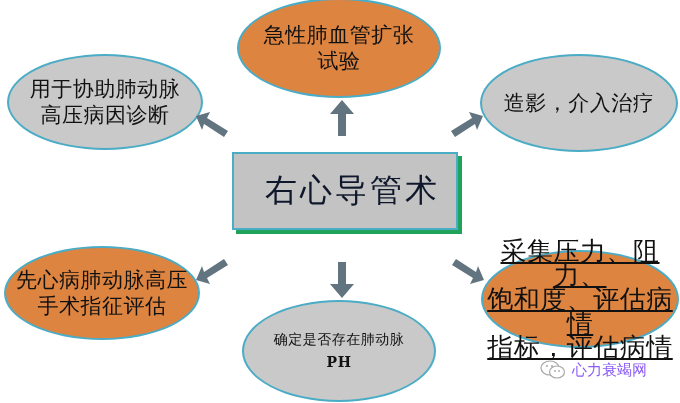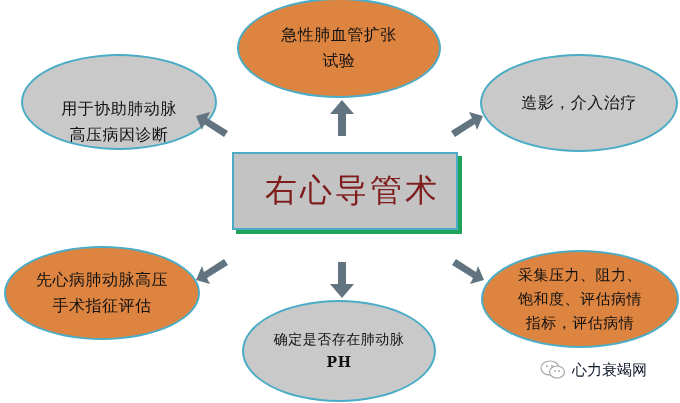--- a/index.html
+++ b/index.html
@@ -3,40 +3,40 @@
 <meta charset="utf-8">
 <style>
   html, body { margin:0; padding:0; }
   body { width:680px; height:403px; background:#ffffff; position:relative; overflow:hidden;
          font-family: "DejaVu Serif", "Liberation Serif", serif; }
   .ellipse { position:absolute; border-radius:50%; box-sizing:border-box;
              border:2px solid #4bacc6; display:flex; align-items:center; justify-content:center;
              text-align:center; color:#111; }
   .ellipse.orange { background:#dd8441; }
   .ellipse.gray { background:#c9c9c9; }
-  .ellipse .txt { font-size:16px; line-height:26px; letter-spacing:0.5px; }
+  .ellipse .txt { font-size:21px; line-height:26px; letter-spacing:0.5px; }
   .center-box { position:absolute; left:232px; top:152px; width:226px; height:78px;
                 background:#c3c3c3; border:2px solid #4bacc6; box-sizing:border-box;
                 box-shadow:4px 4px 0 #1fa35a; display:flex; align-items:center; justify-content:center; }
-  .center-box .txt { font-size:32px; letter-spacing:3px; color:#7f1d1d; font-family:Liberation Mono, monospace;margin-left:15px; }
+  .center-box .txt { font-size:32px; letter-spacing:3px; color:#0f172a; font-family:Liberation Mono, monospace;margin-left:15px; }
   .arrow { position:absolute; }
   .watermark { position:absolute; left:540px; top:360px; display:flex; align-items:center; gap:6px;
-               color:#0f172a; font-size:15px; font-family:"DejaVu Sans", sans-serif; }
+               color:#8b5cf6; font-size:15px; font-family:"DejaVu Sans", sans-serif; }
 </style>
 </head>
 <body>
 
 <div class="ellipse orange" style="left:237px; top:-2px; width:204px; height:100px;">
   <div class="txt">
     <div>急性肺血管扩张</div>
     <div>试验</div>
   </div>
 </div>
 
-<div class="ellipse gray" style="left:21px; top:54px; width:196px; height:96px;align-items:flex-end;">
+<div class="ellipse gray" style="left:7px; top:54px; width:196px; height:96px;">
   <div class="txt">
     <div>用于协助肺动脉</div>
     <div>高压病因诊断</div>
   </div>
 </div>
 
 <div class="ellipse gray" style="left:480px; top:54px; width:198px; height:98px;">
   <div class="txt">
     <div>造影，介入治疗</div>
   </div>
@@ -54,21 +54,21 @@
 </div>
 
 <div class="ellipse gray" style="left:242px; top:300px; width:194px; height:102px;">
   <div class="txt" style="font-size:14px; line-height:23px;">
     <div>确定是否存在肺动脉</div>
     <div style="font-weight:bold;">PH</div>
   </div>
 </div>
 
 <div class="ellipse orange" style="left:481px; top:250px; width:198px; height:98px;">
-  <div class="txt" style="font-size:15px; line-height:24px;">
+  <div class="txt" style="font-size:26px; line-height:24px;text-decoration:underline;">
     <div>采集压力、阻力、</div>
     <div>饱和度、评估病情</div>
     <div>指标，评估病情</div>
   </div>
 </div>
 
 <svg class="arrow" style="left:330px; top:100px;" width="24" height="36" viewBox="0 0 24 36">
   <polygon points="12,0 24,14 16,14 16,36 8,36 8,14 0,14" fill="#62747f"></polygon>
 </svg>
 

